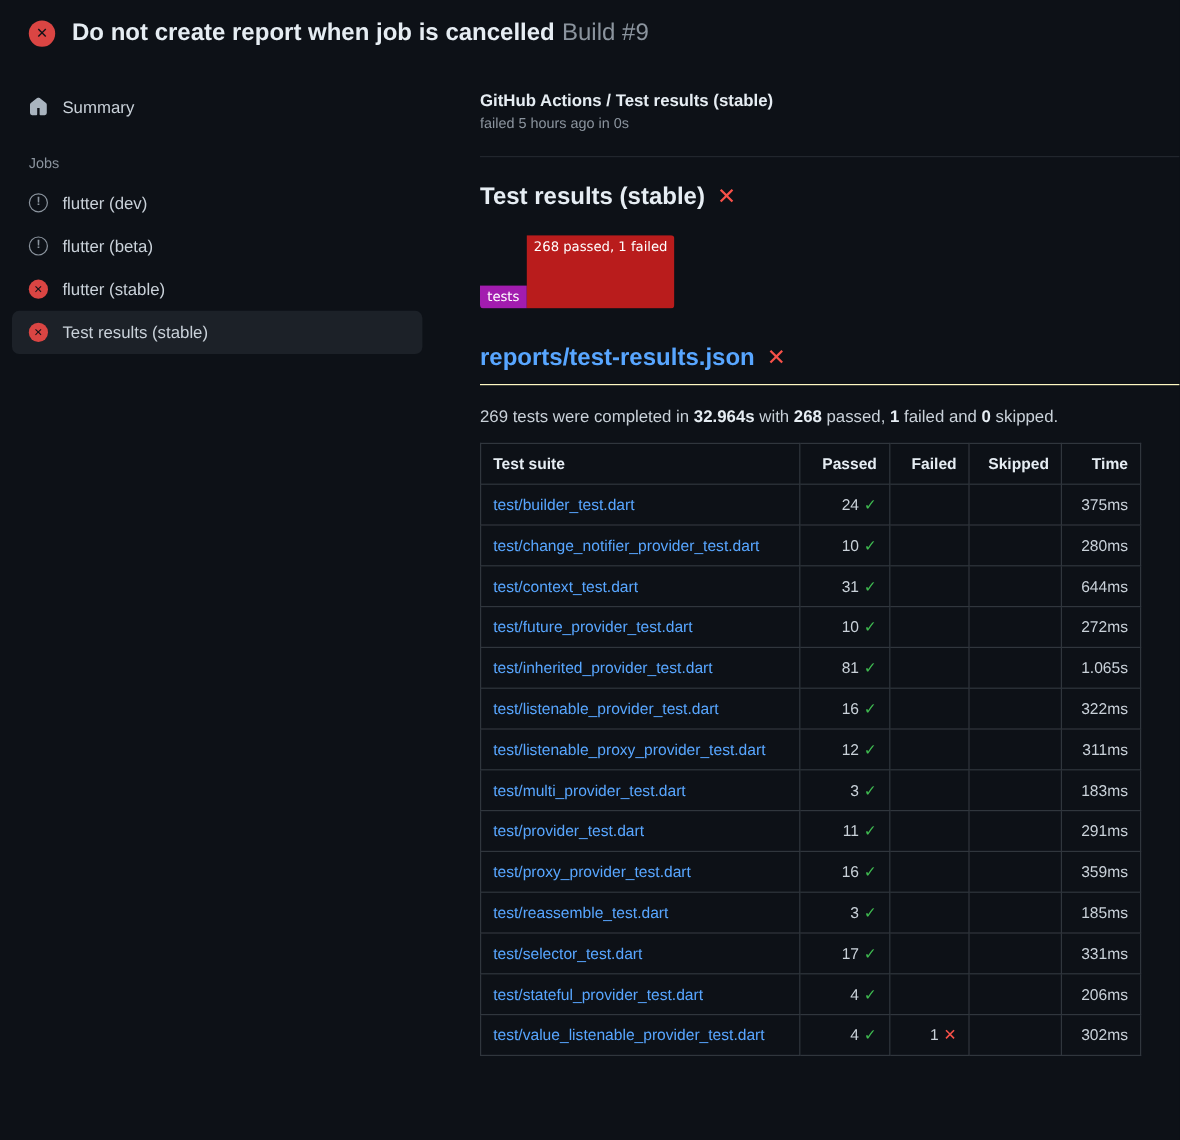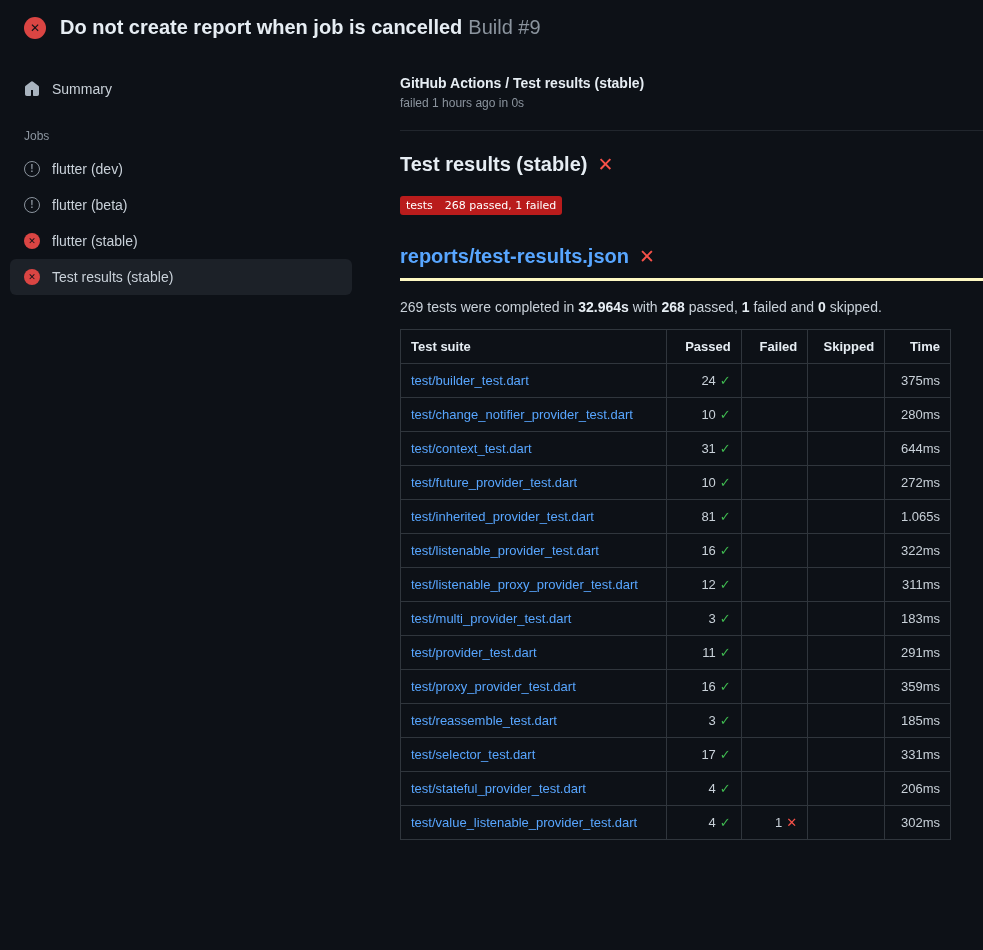--- a/index.html
+++ b/index.html
@@ -67,28 +67,28 @@
     margin-top: 22px;
   }
   .x-glyph { color: #f85149; font-weight: 700; }
   .section-title .x-glyph, .report-title .x-glyph { font-size: 19px; }
 
   .badge {
     display: inline-flex; margin-top: 20px;
     font-size: 11px; border-radius: 3px; overflow: hidden;
     font-family: "DejaVu Sans", sans-serif;
   }
-  .badge-label { background: #b91c1c; color: #ffffff; padding: 3px 6px; }
+  .badge-label { background: #a21caf; color: #ffffff; padding: 3px 6px; margin-top: 42px; }
   .badge-value { background: #b91c1c; color: #ffffff; padding: 3px 6px; }
 
   .report-title {
     display: flex; align-items: center; gap: 10px;
     font-size: 20px; font-weight: 700;
     margin-top: 30px; padding-bottom: 10px;
-    border-bottom: 3px solid #fef9c3;
+    border-bottom: 1px solid #fef9c3;
   }
   .report-title a { color: #58a6ff; text-decoration: none; }
 
   .summary-line { margin-top: 18px; font-size: 14px; color: #c9d1d9; }
   .summary-line b { color: #e6edf3; }
 
   
   table.results {
     margin-top: 14px;
     border-collapse: collapse;
@@ -150,21 +150,21 @@
       </div>
       <div class="sidebar-item selected">
         <span class="x-circle-fill sm">✕</span>
         <span class="label">Test results (stable)</span>
       </div>
     </nav>
   </aside>
 
   <main class="main">
     <div class="breadcrumb">GitHub Actions / Test results (stable)</div>
-    <div class="run-meta">failed 1 hours ago in 0s</div>
+    <div class="run-meta">failed 5 hours ago in 0s</div>
     <hr class="divider">
 
     <h2 class="section-title">
       <span>Test results (stable)</span>
       <span class="x-glyph">✕</span>
     </h2>
 
     <span class="badge">
       <span class="badge-label">tests</span>
         <span class="badge-value">268 passed, 1 failed</span>

